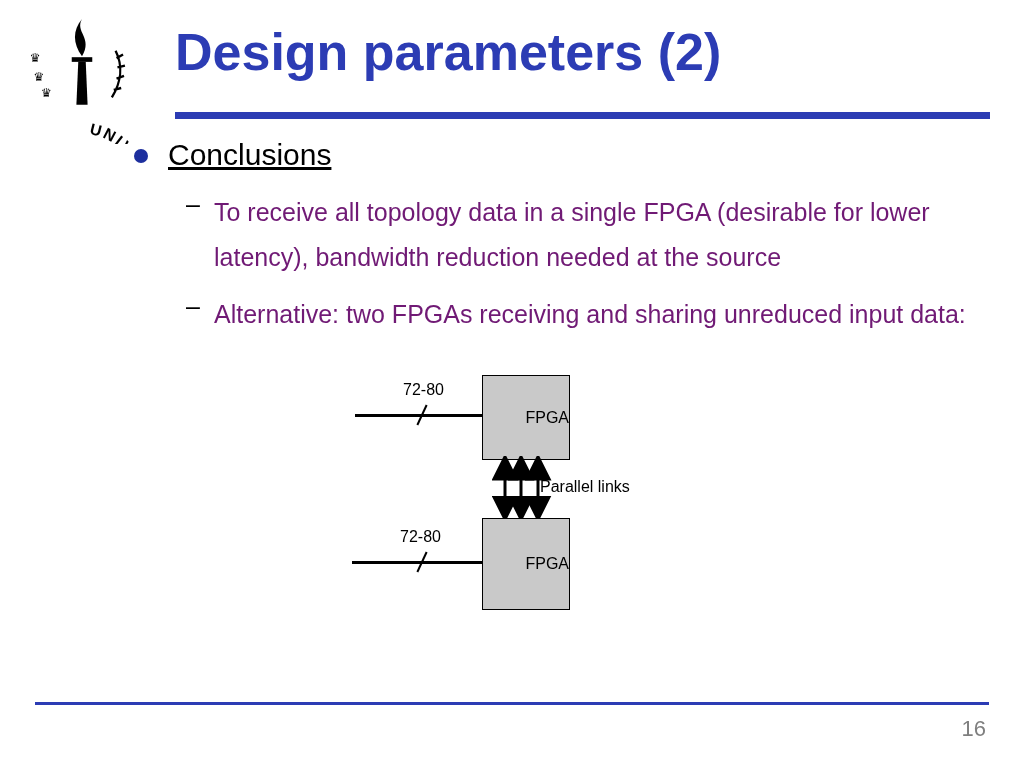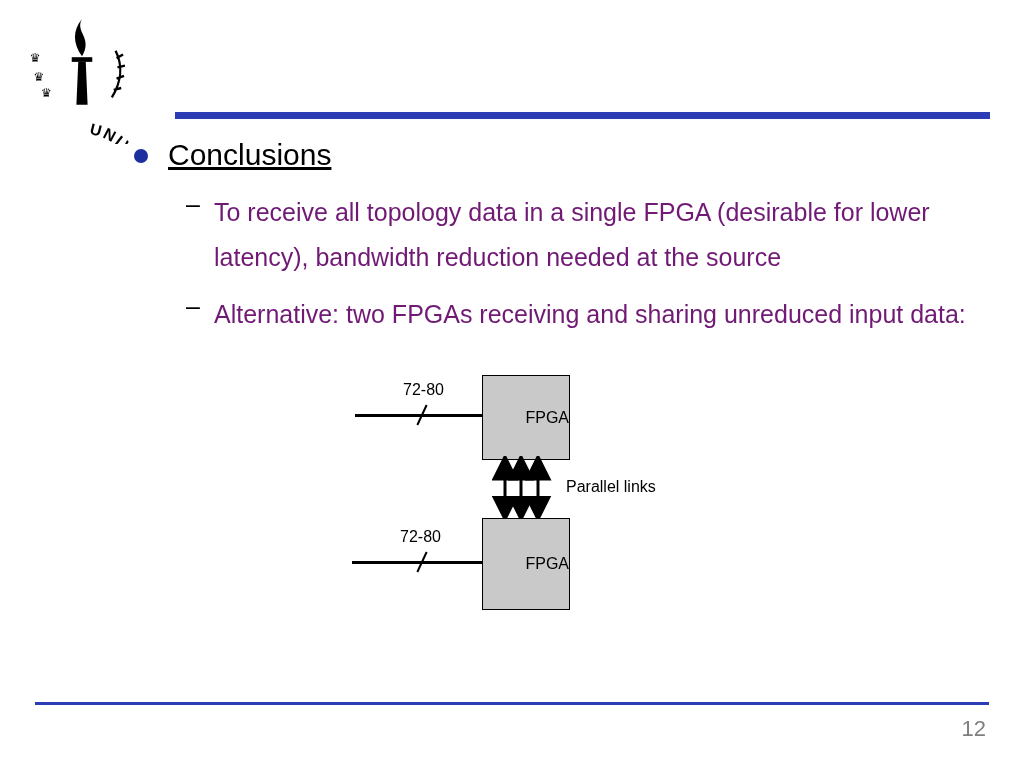--- a/index.html
+++ b/index.html
@@ -30,21 +30,21 @@
   .bus-line{position:absolute;height:3px;background:#000;}
   .bus-top{left:355px;top:414px;width:127px;}
   .bus-bottom{left:352px;top:561px;width:130px;}
   .bus-slash{position:absolute;width:2px;height:22px;background:#000;transform:rotate(25deg);}
   .slash-top{left:421px;top:404px;}
   .slash-bottom{left:421px;top:551px;}
   .bus-label{position:absolute;font-size:16px;color:#000;}
   .bus-label-top{left:403px;top:381px;}
   .bus-label-bottom{left:400px;top:528px;}
   .arrows{position:absolute;left:492px;top:456px;}
-  .links-label{position:absolute;left:566px;top:478px;font-size:16px;color:#000;}
+  .links-label{position:absolute;left:540px;top:478px;font-size:16px;color:#000;}
 
   
   .footer-rule{position:absolute;left:35px;top:702px;width:954px;height:3px;background:#2c3cb4;}
   .page-number{position:absolute;right:38px;top:716px;font-size:22px;color:#7f7f7f;}
 </style>
 </head>
 <body>
 
 <div class="slide">
 
@@ -62,20 +62,21 @@
       <path d="M76,62 h8 l2,46 h-12 z" fill="#000"></path>
 
       <text x="24" y="62" font-size="13" fill="#000">♛</text>
       <text x="28" y="82" font-size="13" fill="#000">♛</text>
       <text x="36" y="100" font-size="13" fill="#000">♛</text>
 
       <path d="M112,100 C 122,84 124,66 116,50 M114,92 l8,-2 M117,80 l8,-3 M118,68 l8,-2 M117,58 l7,-4" stroke="#000" stroke-width="2.5" fill="none"></path>
     </svg>
   </div>
 
+  <div class="title">Design parameters (2)</div>
   <div class="title-rule"></div>
 
   <div class="content">
     <div class="bullet-row">
       <span class="bullet-dot"></span>
       <span class="bullet-text">Conclusions</span>
     </div>
     <div class="sub-row">
       <span class="dash">–</span>
       <span class="sub-text">To receive all topology data in a single FPGA (desirable for lower latency), bandwidth reduction needed at the source</span>
@@ -110,15 +111,15 @@
     <div class="bus-line bus-bottom"></div>
     <div class="bus-slash slash-bottom"></div>
     <span class="bus-label bus-label-bottom">72-80</span>
 
     <div class="fpga-box box-bottom">
       <span>FPGA</span>
     </div>
   </div>
 
   <div class="footer-rule"></div>
-  <div class="page-number">12</div>
+  <div class="page-number">16</div>
 
 </div>
 
 </body></html>

